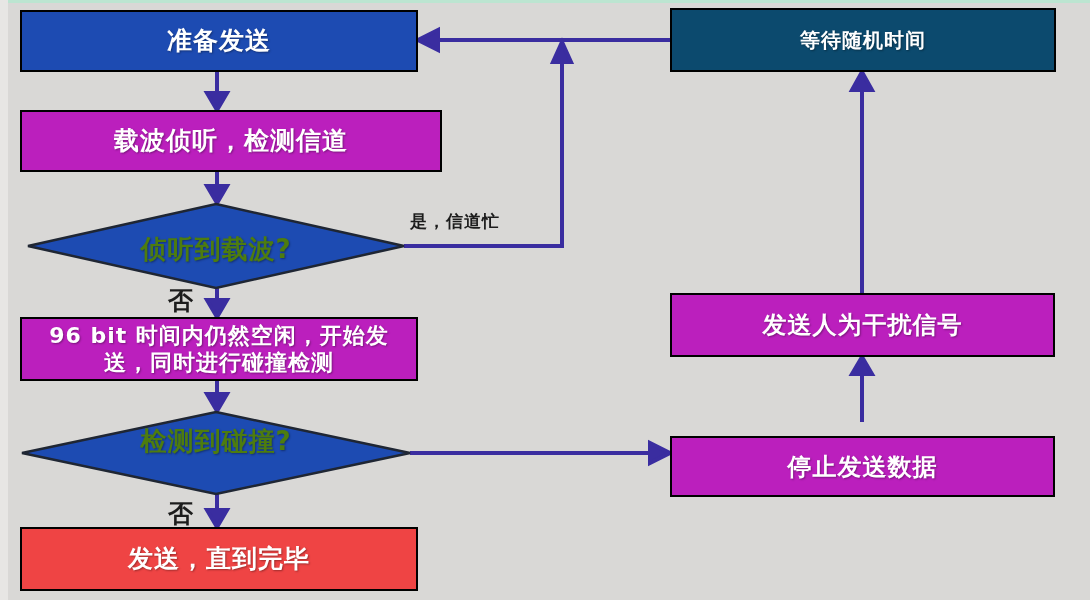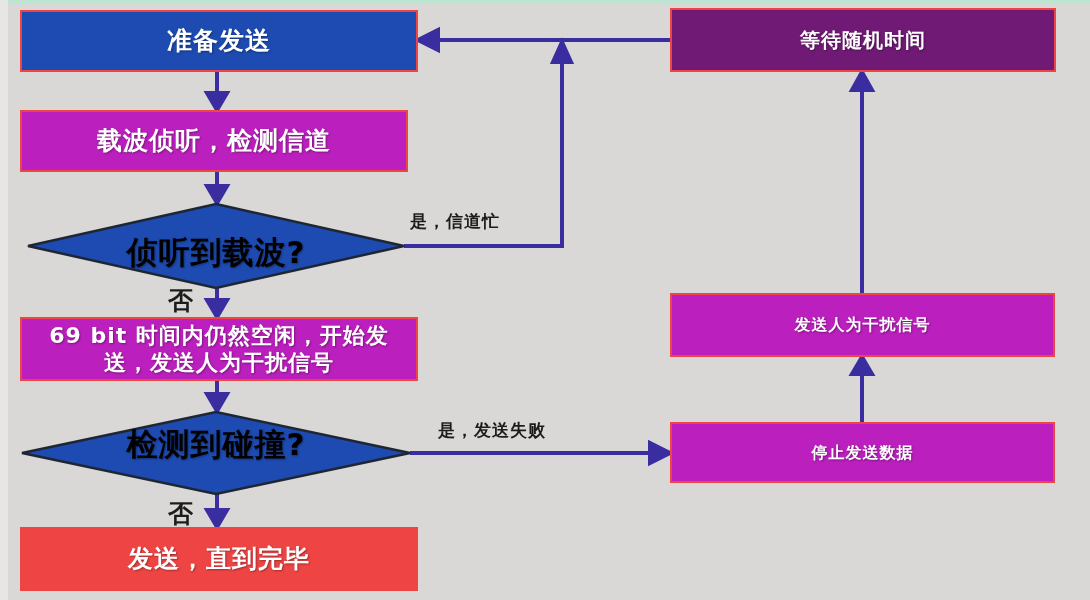--- a/index.html
+++ b/index.html
@@ -15,48 +15,48 @@
     background:#bce5d1;
   }
   .left-strip{
     position:absolute;left:0;top:0;width:8px;height:600px;
     background:#e7e6e4;
   }
   .arrows{position:absolute;left:0;top:0;z-index:1;}
   .node{
     position:absolute;z-index:2;
     box-sizing:border-box;
-    border:2px solid #ef4444;
+    border:2px solid #000000;
     display:flex;flex-direction:column;
     align-items:center;justify-content:center;
     color:#ffffff;font-weight:bold;
     text-align:center;
     text-shadow:1px 1px 2px rgba(0,0,0,0.35);
     letter-spacing:1px;
     line-height:1.25;
   }
   .node-blue{background:#1d4bb2;}
   .node-magenta{background:#bb1fbd;}
-  .node-cyan{background:#701a75;text-align:center;}
+  .node-cyan{background:#0c4a6e;text-align:center;}
   .node-green{background:#ef4444;}
   .dia-text{
     position:absolute;z-index:3;
-    color:#000000;font-weight:bold;text-align:center;
+    color:#4d7c0f;font-weight:bold;text-align:center;
     text-shadow:1px 1px 2px rgba(0,0,0,0.35);
     letter-spacing:1px;
-    font-size:31px;
+    font-size:26px;
   }
   .edge-label{
     position:absolute;z-index:3;
     color:#1c1c1c;font-weight:bold;
     letter-spacing:1px;
     white-space:nowrap;
   }
   .fs25{font-size:25px;}
-  .fs24{font-size:16px;}
+  .fs24{font-size:24px;}
   .fs23{font-size:17px;}
   .fs22{font-size:22px;}
   .fs20{font-size:20px;}
 </style>
 </head>
 <body>
 
 <div class="stage">
 
   <div class="top-strip"></div>
@@ -97,50 +97,49 @@
     </g>
 
     <polygon points="216,204 404,246 216,288 28,246" fill="#1d4bb2" stroke="#1f2633" stroke-width="2.5"></polygon>
     <polygon points="216,412 410,453 216,494 22,453" fill="#1d4bb2" stroke="#1f2633" stroke-width="2.5"></polygon>
   </svg>
 
   <div class="node node-blue fs25" style="left:20px;top:10px;width:398px;height:62px;">
     <span>准备发送</span>
   </div>
 
-  <div class="node node-magenta fs25" style="left:20px;top:110px;width:388px;height:62px;">
+  <div class="node node-magenta fs25" style="left:20px;top:110px;width:422px;height:62px;">
     <span>载波侦听，检测信道</span>
   </div>
 
   <div class="dia-text" style="left:66px;top:232px;width:300px;">侦听到载波?</div>
 
   <div class="node node-magenta fs22" style="left:20px;top:317px;width:398px;height:64px;">
-    <span>69 bit 时间内仍然空闲，开始发</span>
-    <span>送，发送人为干扰信号</span>
+    <span>96 bit 时间内仍然空闲，开始发</span>
+    <span>送，同时进行碰撞检测</span>
   </div>
 
   <div class="dia-text" style="left:66px;top:424px;width:300px;">检测到碰撞?</div>
 
   <div class="node node-green fs25" style="left:20px;top:527px;width:398px;height:64px;">
     <span>发送，直到完毕</span>
   </div>
 
   <div class="node node-cyan fs20" style="left:670px;top:8px;width:386px;height:64px;">
     <span>等待随机时间</span>
   </div>
 
   <div class="node node-magenta fs24" style="left:670px;top:293px;width:385px;height:64px;">
     <span>发送人为干扰信号</span>
   </div>
 
-  <div class="node node-magenta fs24" style="left:670px;top:422px;width:385px;height:61px;">
+  <div class="node node-magenta fs24" style="left:670px;top:436px;width:385px;height:61px;">
     <span>停止发送数据</span>
   </div>
 
   <div class="edge-label fs25" style="left:168px;top:284px;">否</div>
 
   <div class="edge-label fs23" style="left:410px;top:210px;">是，信道忙</div>
 
   <div class="edge-label fs25" style="left:168px;top:497px;">否</div>
 
-  <div class="edge-label fs23" style="left:438px;top:419px;">是，发送失败</div>
 
 </div>
 
 </body></html>

